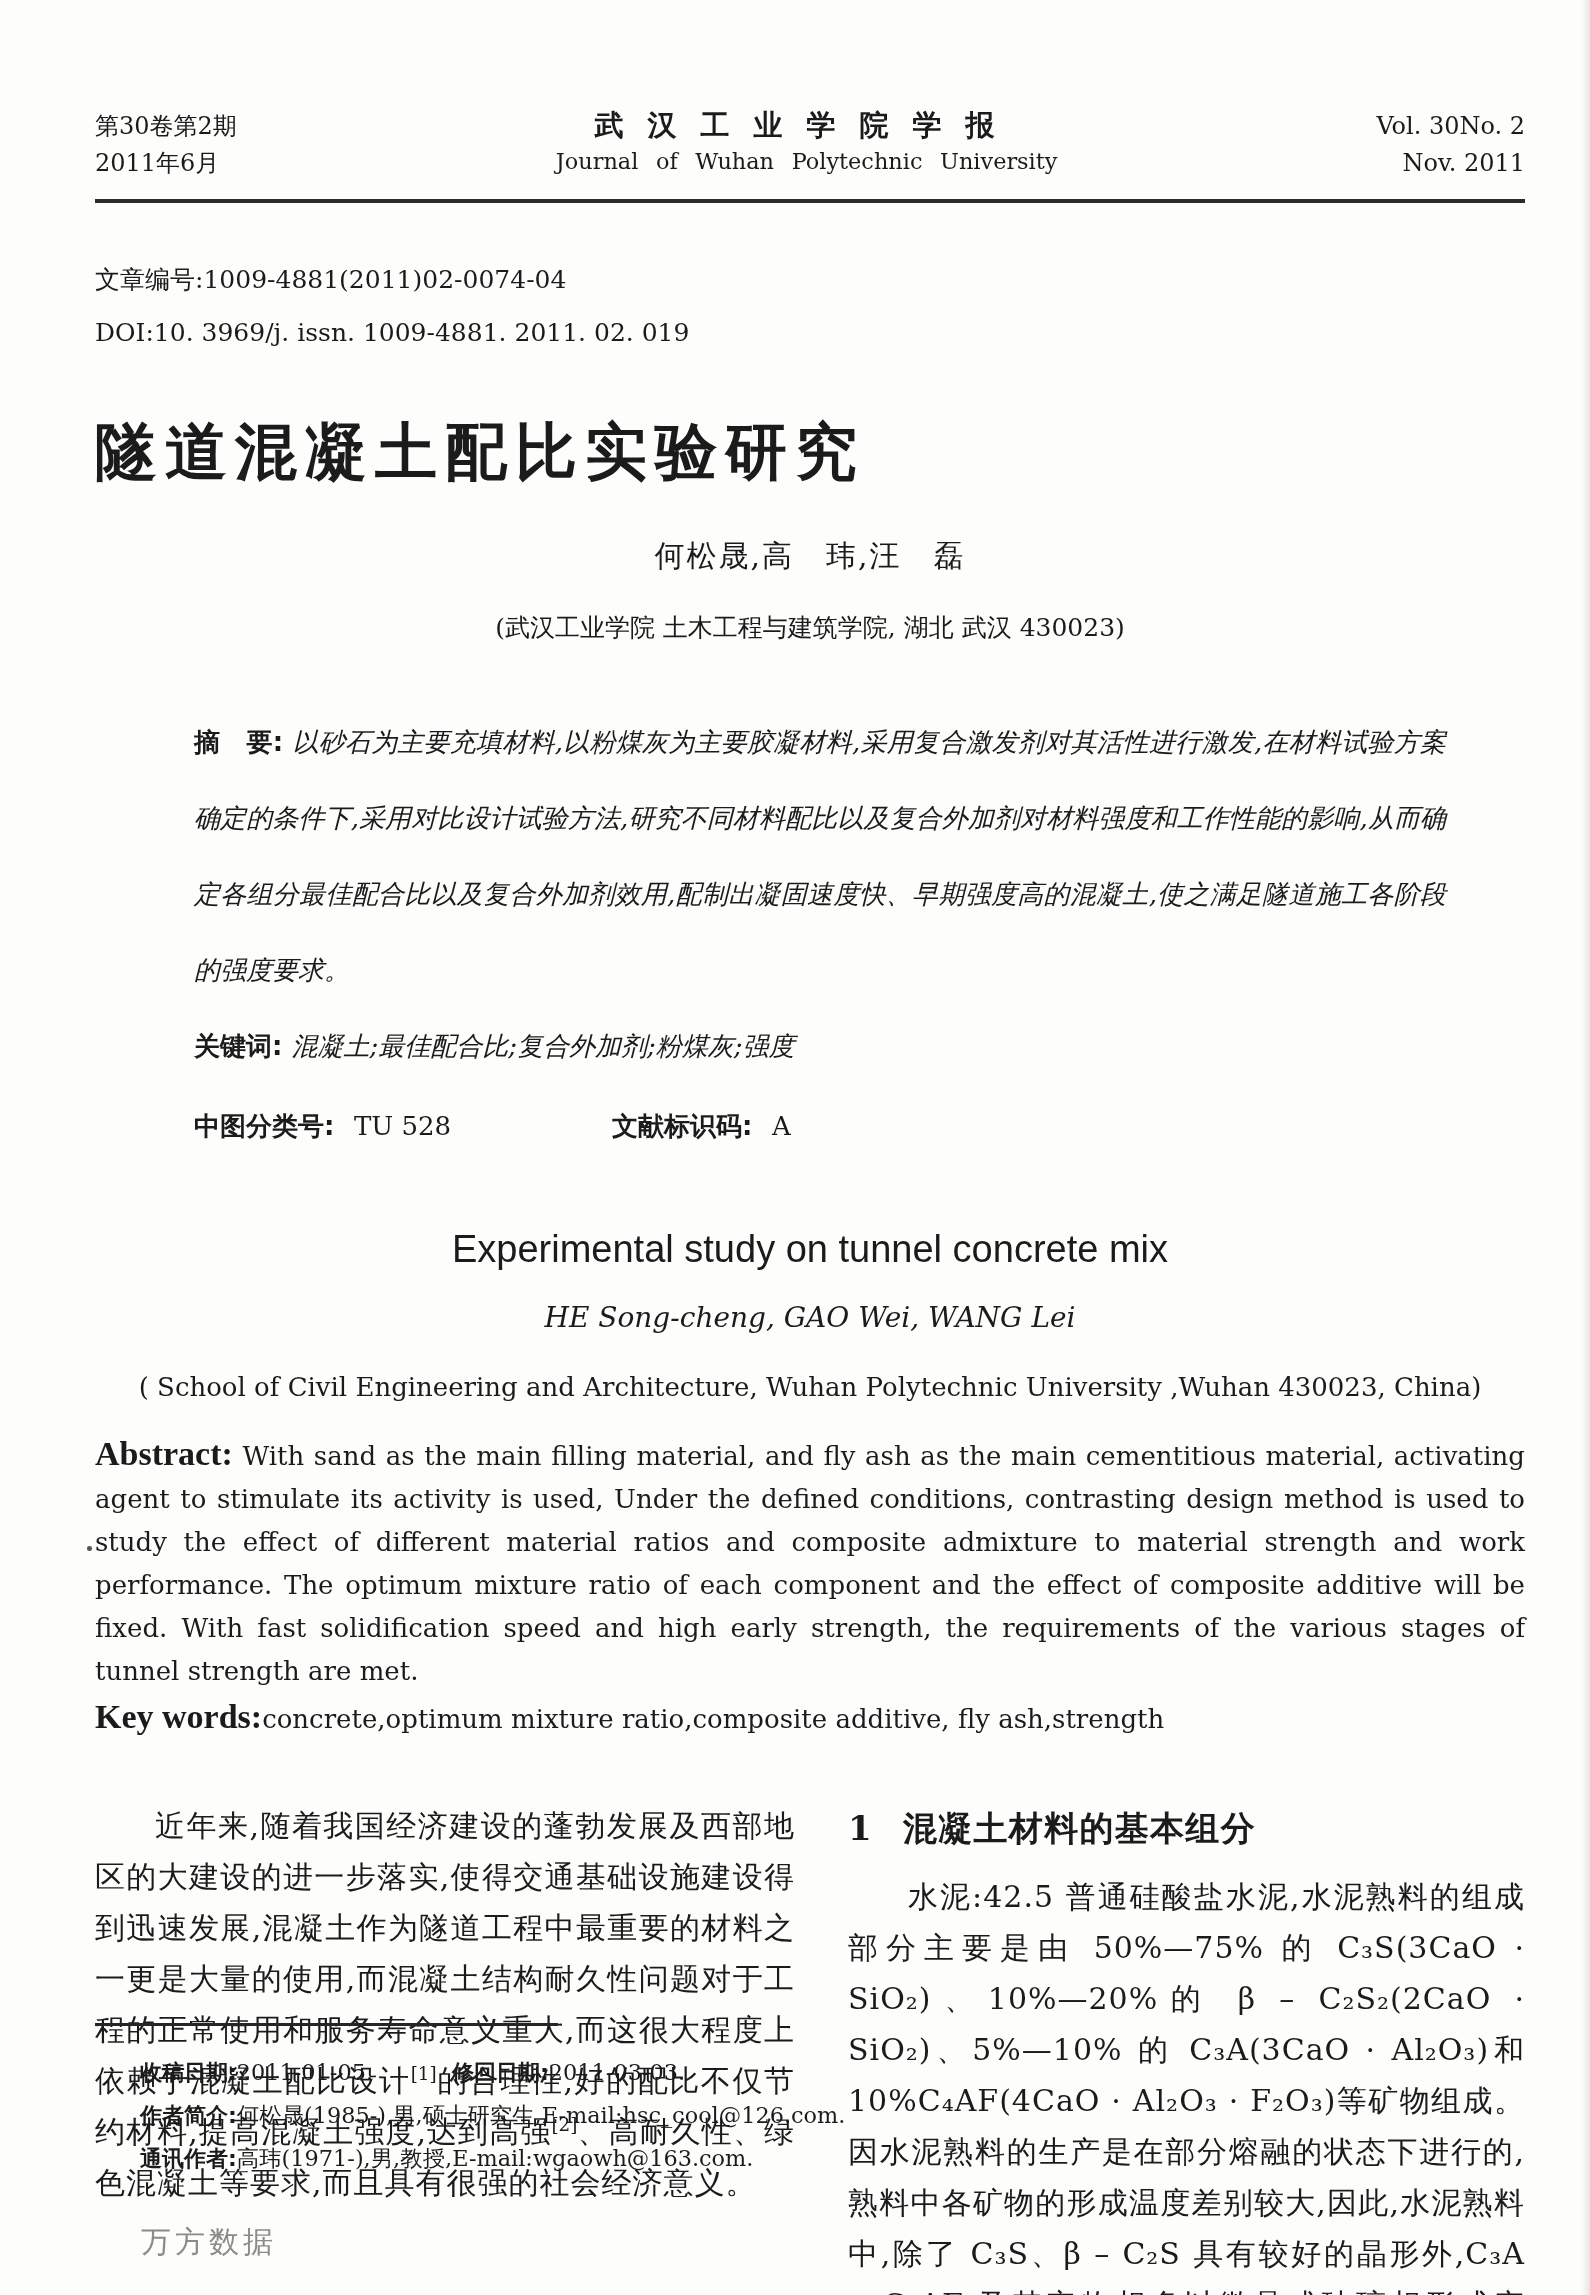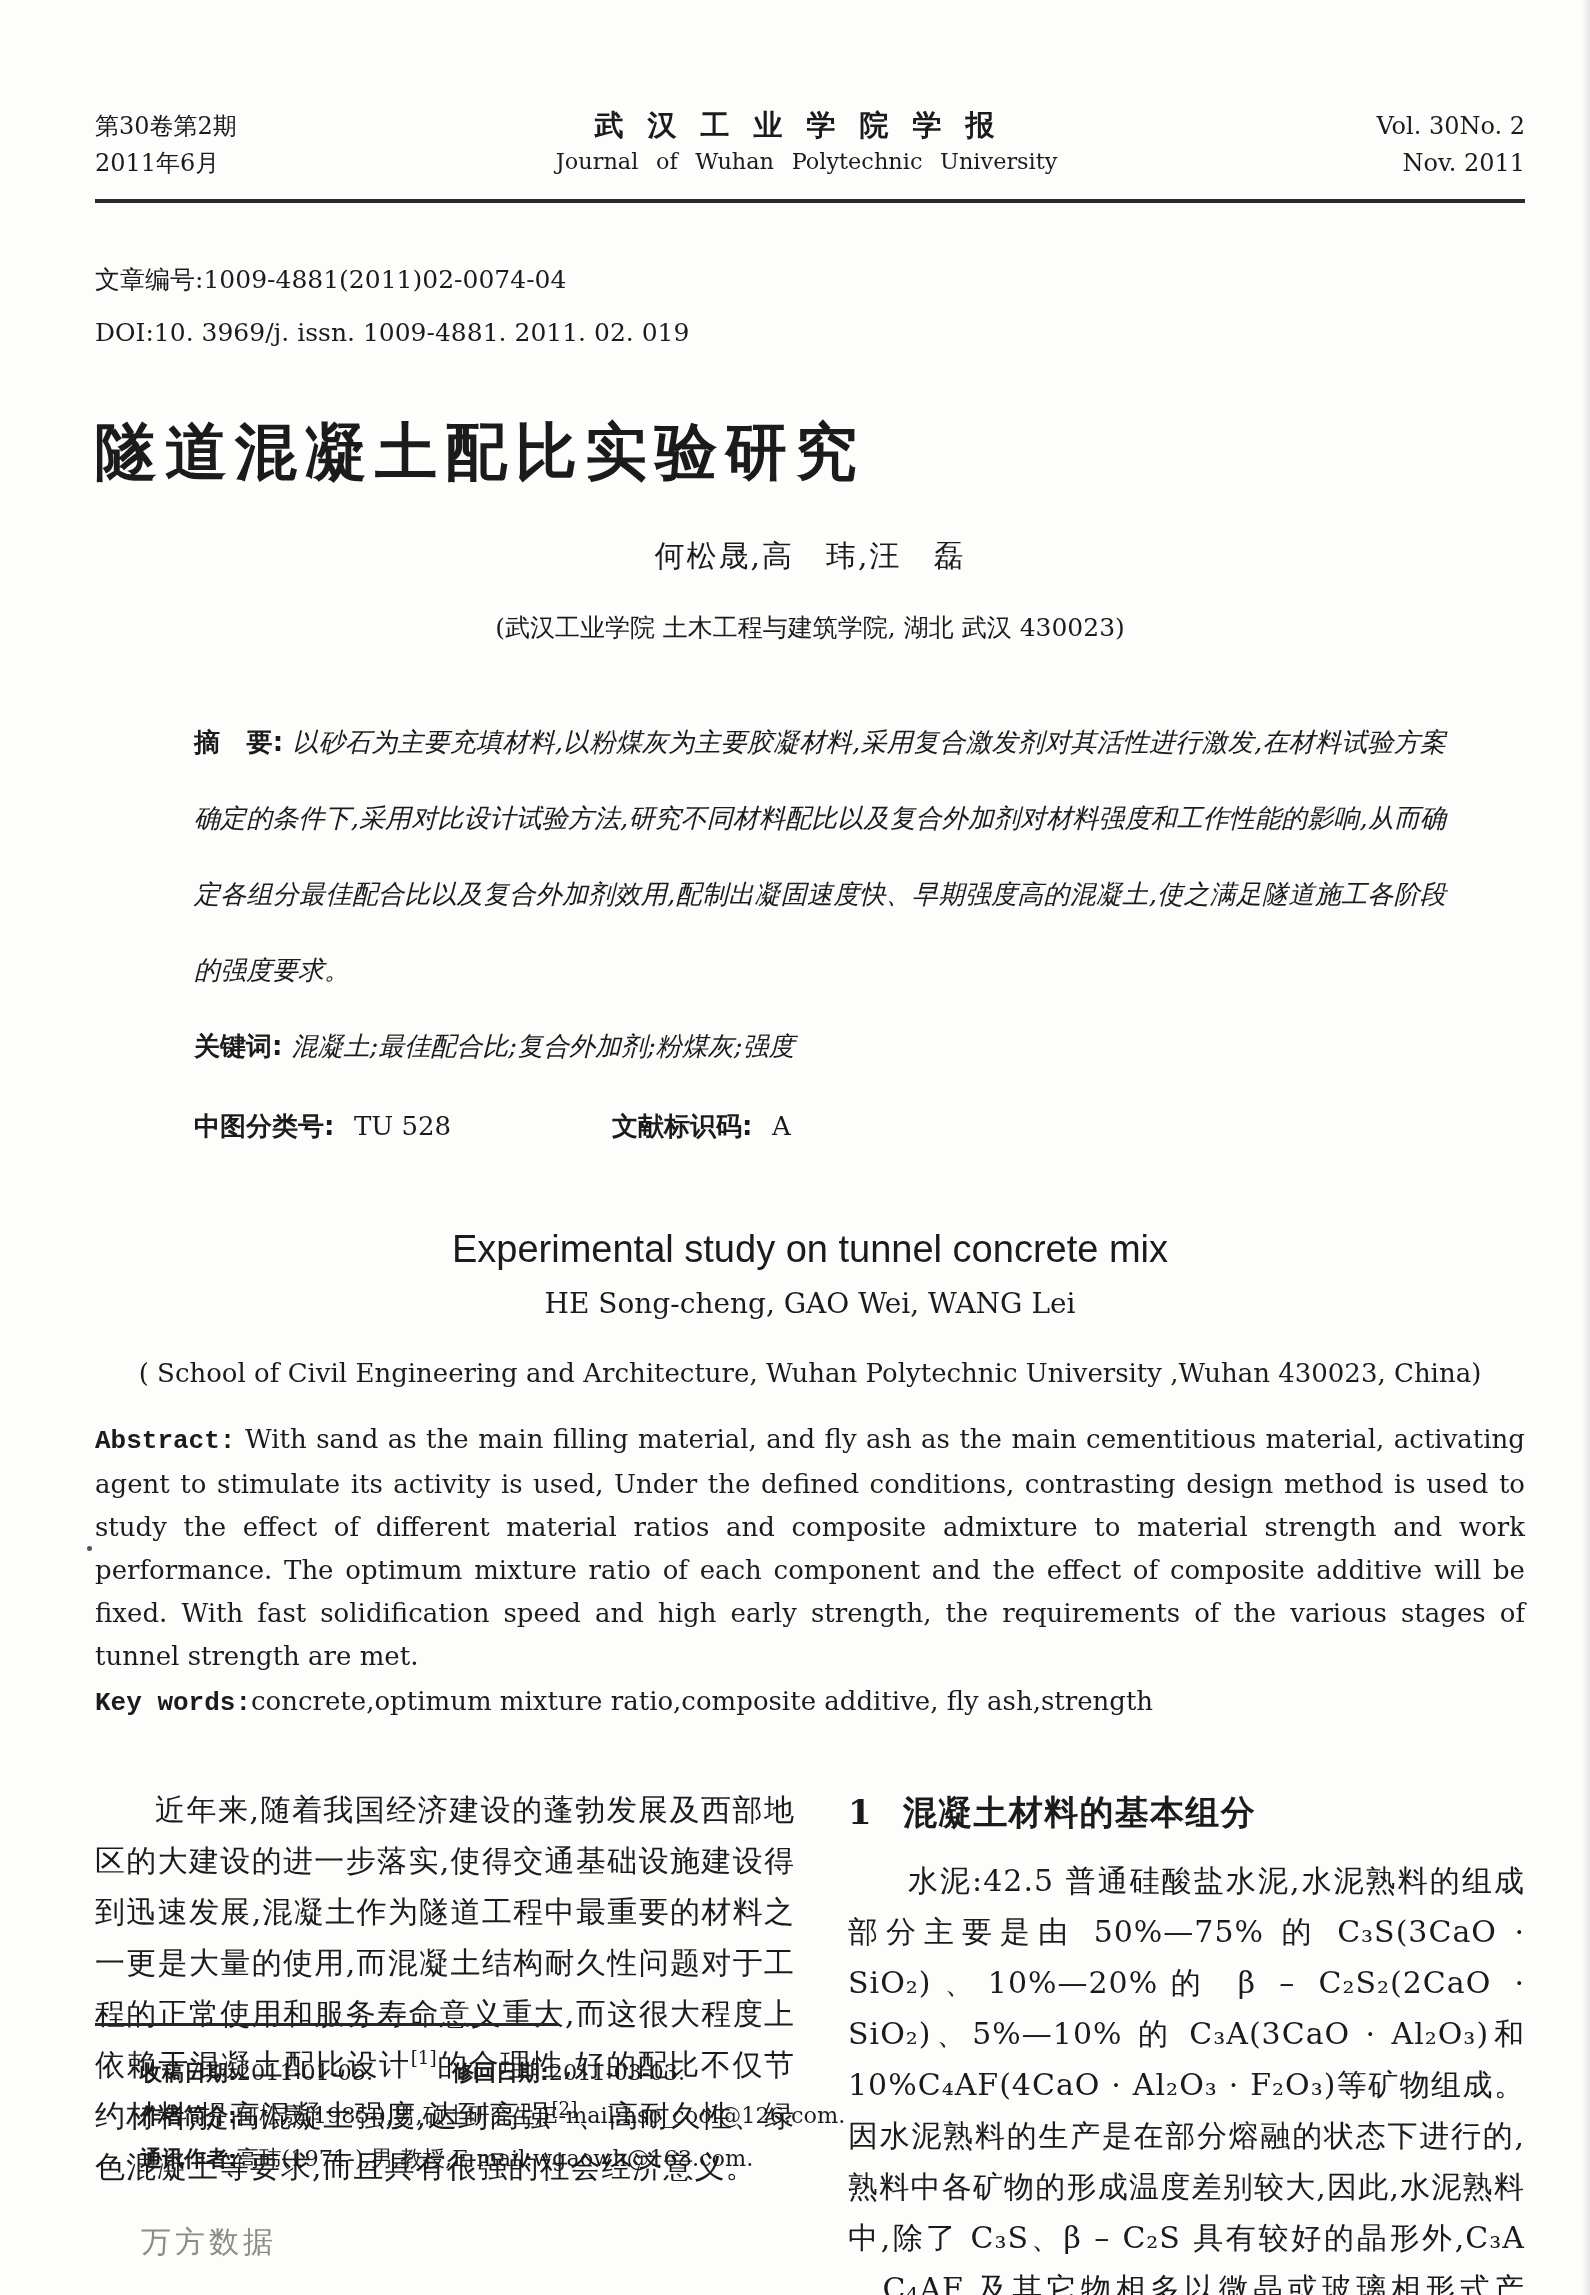--- a/index.html
+++ b/index.html
@@ -62,29 +62,29 @@
   .doc-code { margin-left: 161px; }
 
   
   .title-en {
     margin-top: 64px;
     text-align: center;
     font-family: "Liberation Sans", "DejaVu Sans", sans-serif;
     font-weight: 500;
     font-size: 38px;
   }
-  .authors-en { margin-top: 16px; text-align: center; font-size: 28px; }
+  .authors-en { margin-top: 30px; text-align: center; font-size: 28px; font-style: italic; }
   .affil-en   { margin-top: 38px; text-align: center; font-size: 26px; }
   .abstract-en {
     margin-top: 30px;
     font-size: 26px;
     line-height: 43px;
     text-align: justify;
   }
-  .label-sans { font-weight: bold; font-family: Liberation Mono, monospace; font-size: 26px; }
+  .label-sans { font-weight: bold; font-family: Liberation Serif, serif; font-size: 34px; }
   .keywords-en { margin-top: 1.3px; font-size: 26px; line-height: 43px; }
 
   
   .columns { display: flex; gap: 53px; margin-top: 59px; }
   .col-left  { width: 700px; }
   .col-right { width: 677px; }
   .body-par {
     font-size: 30px;
     line-height: 51px;
     letter-spacing: 1px;

